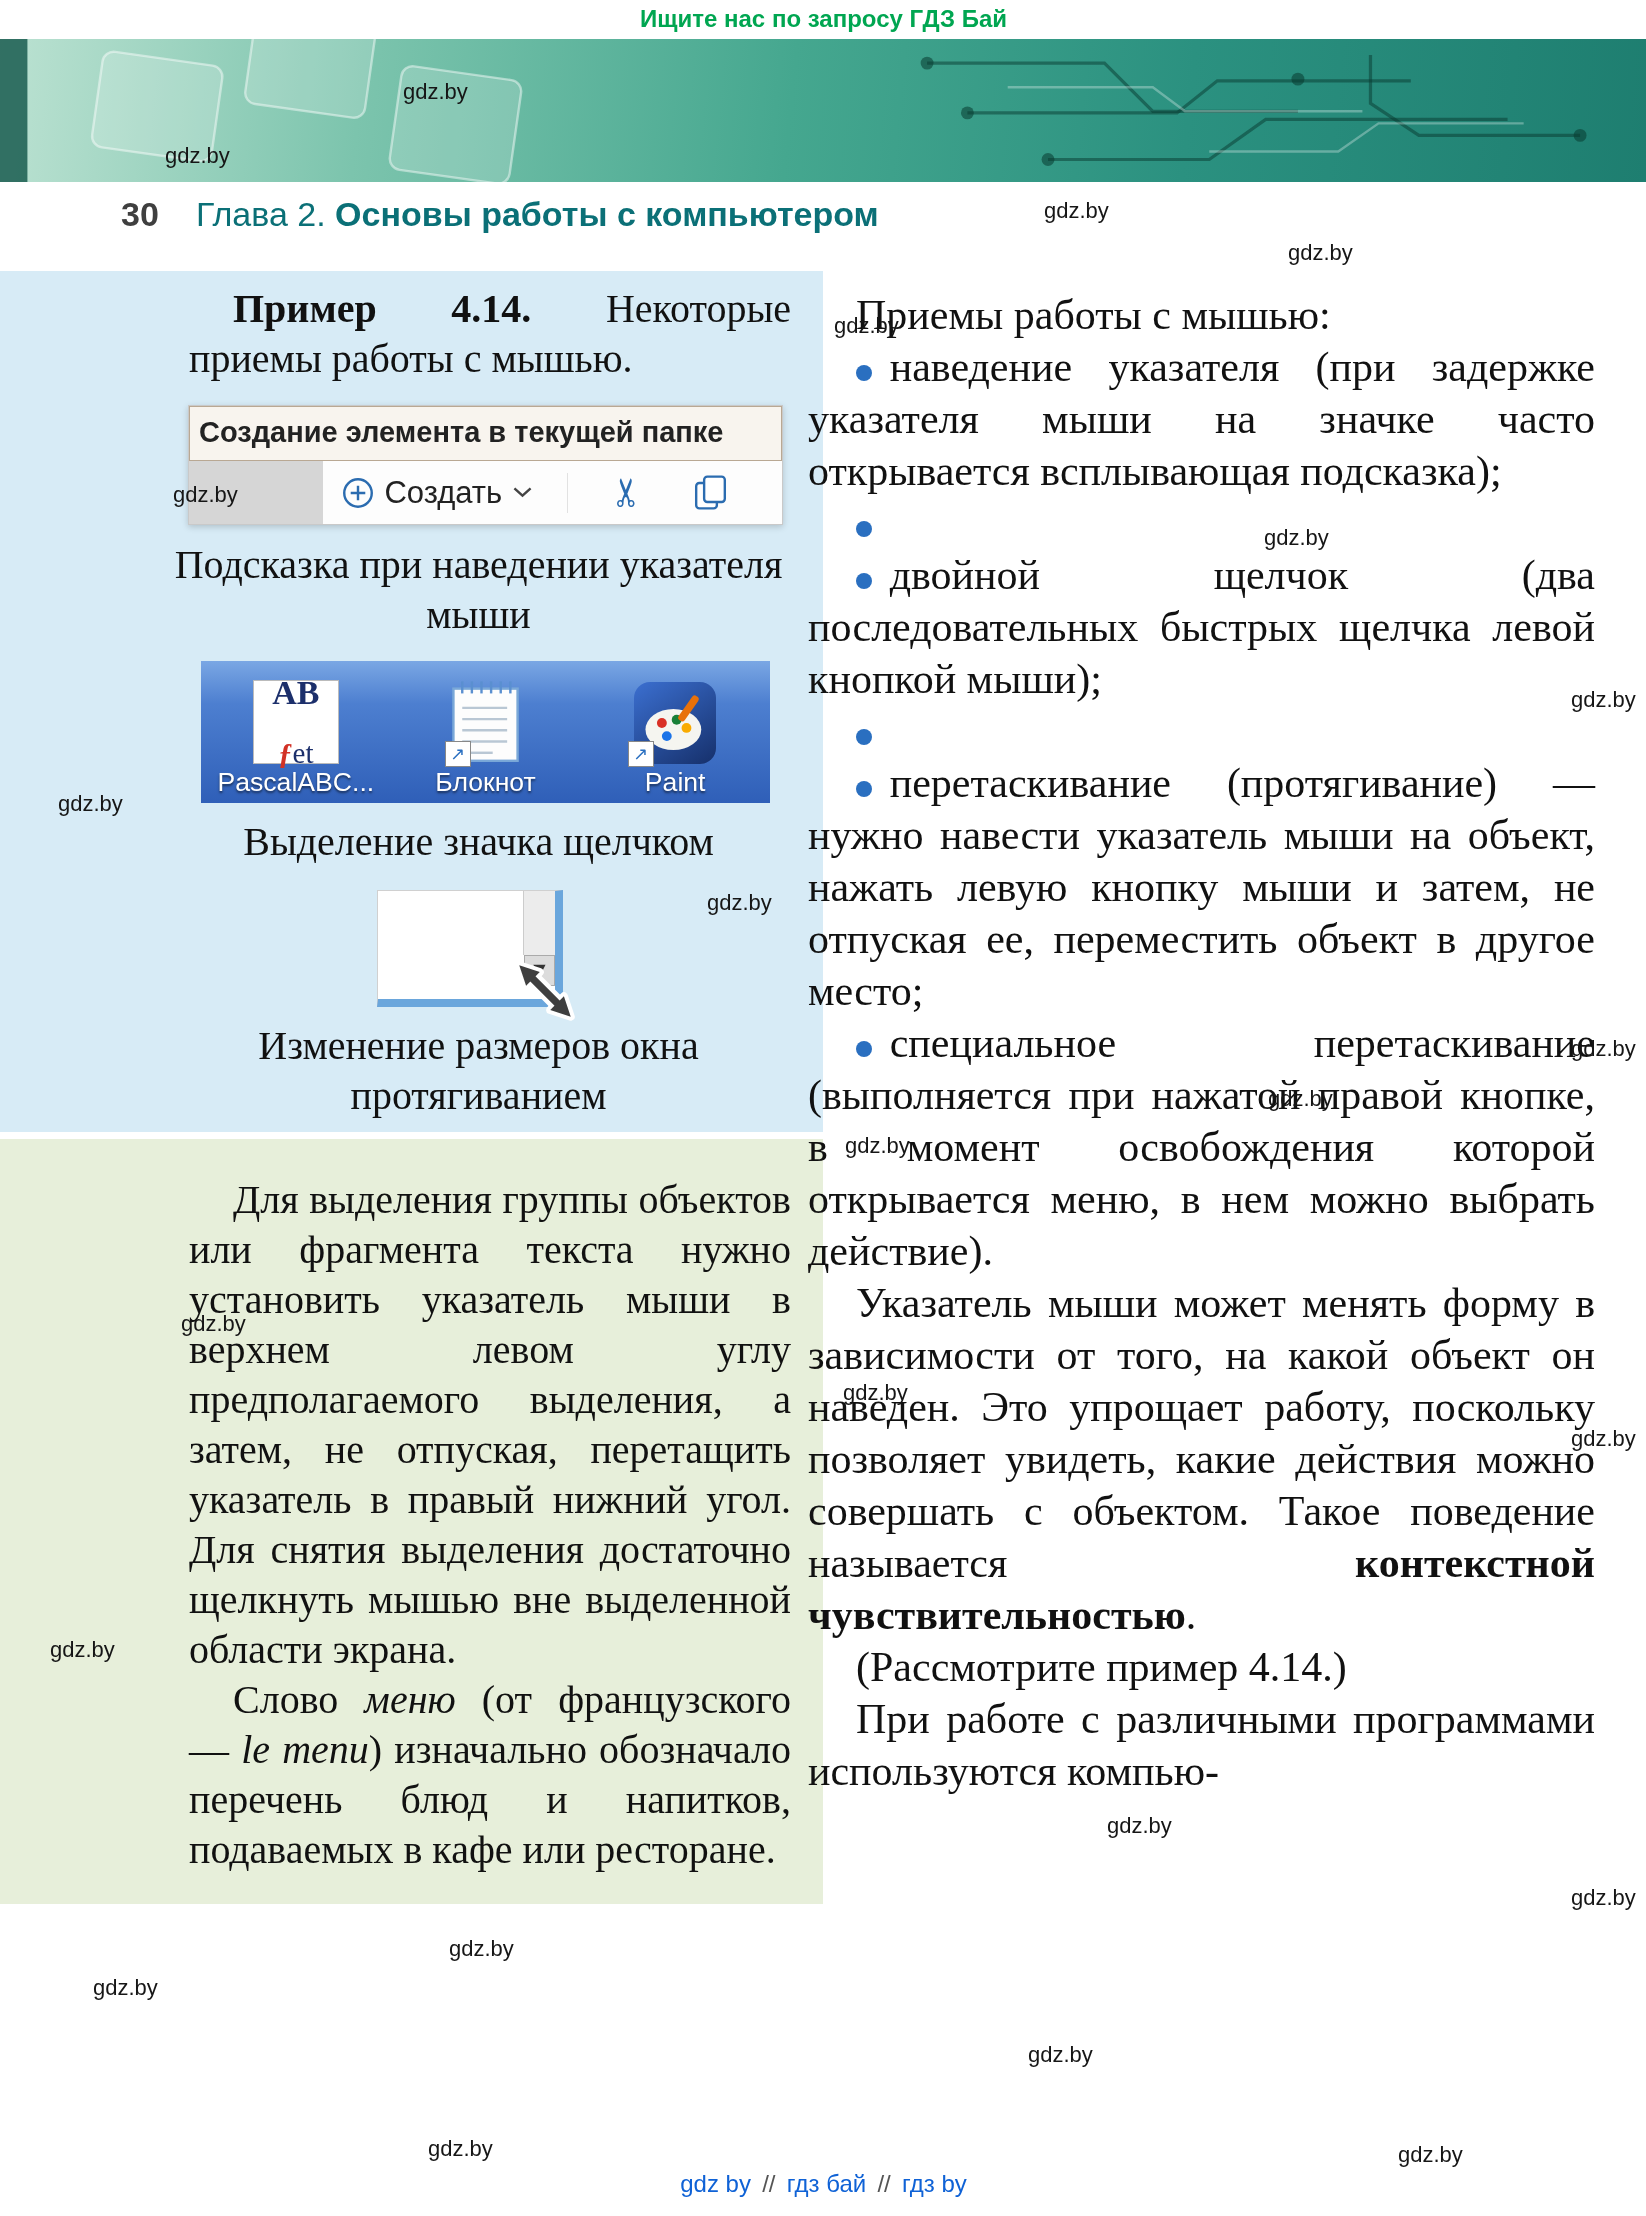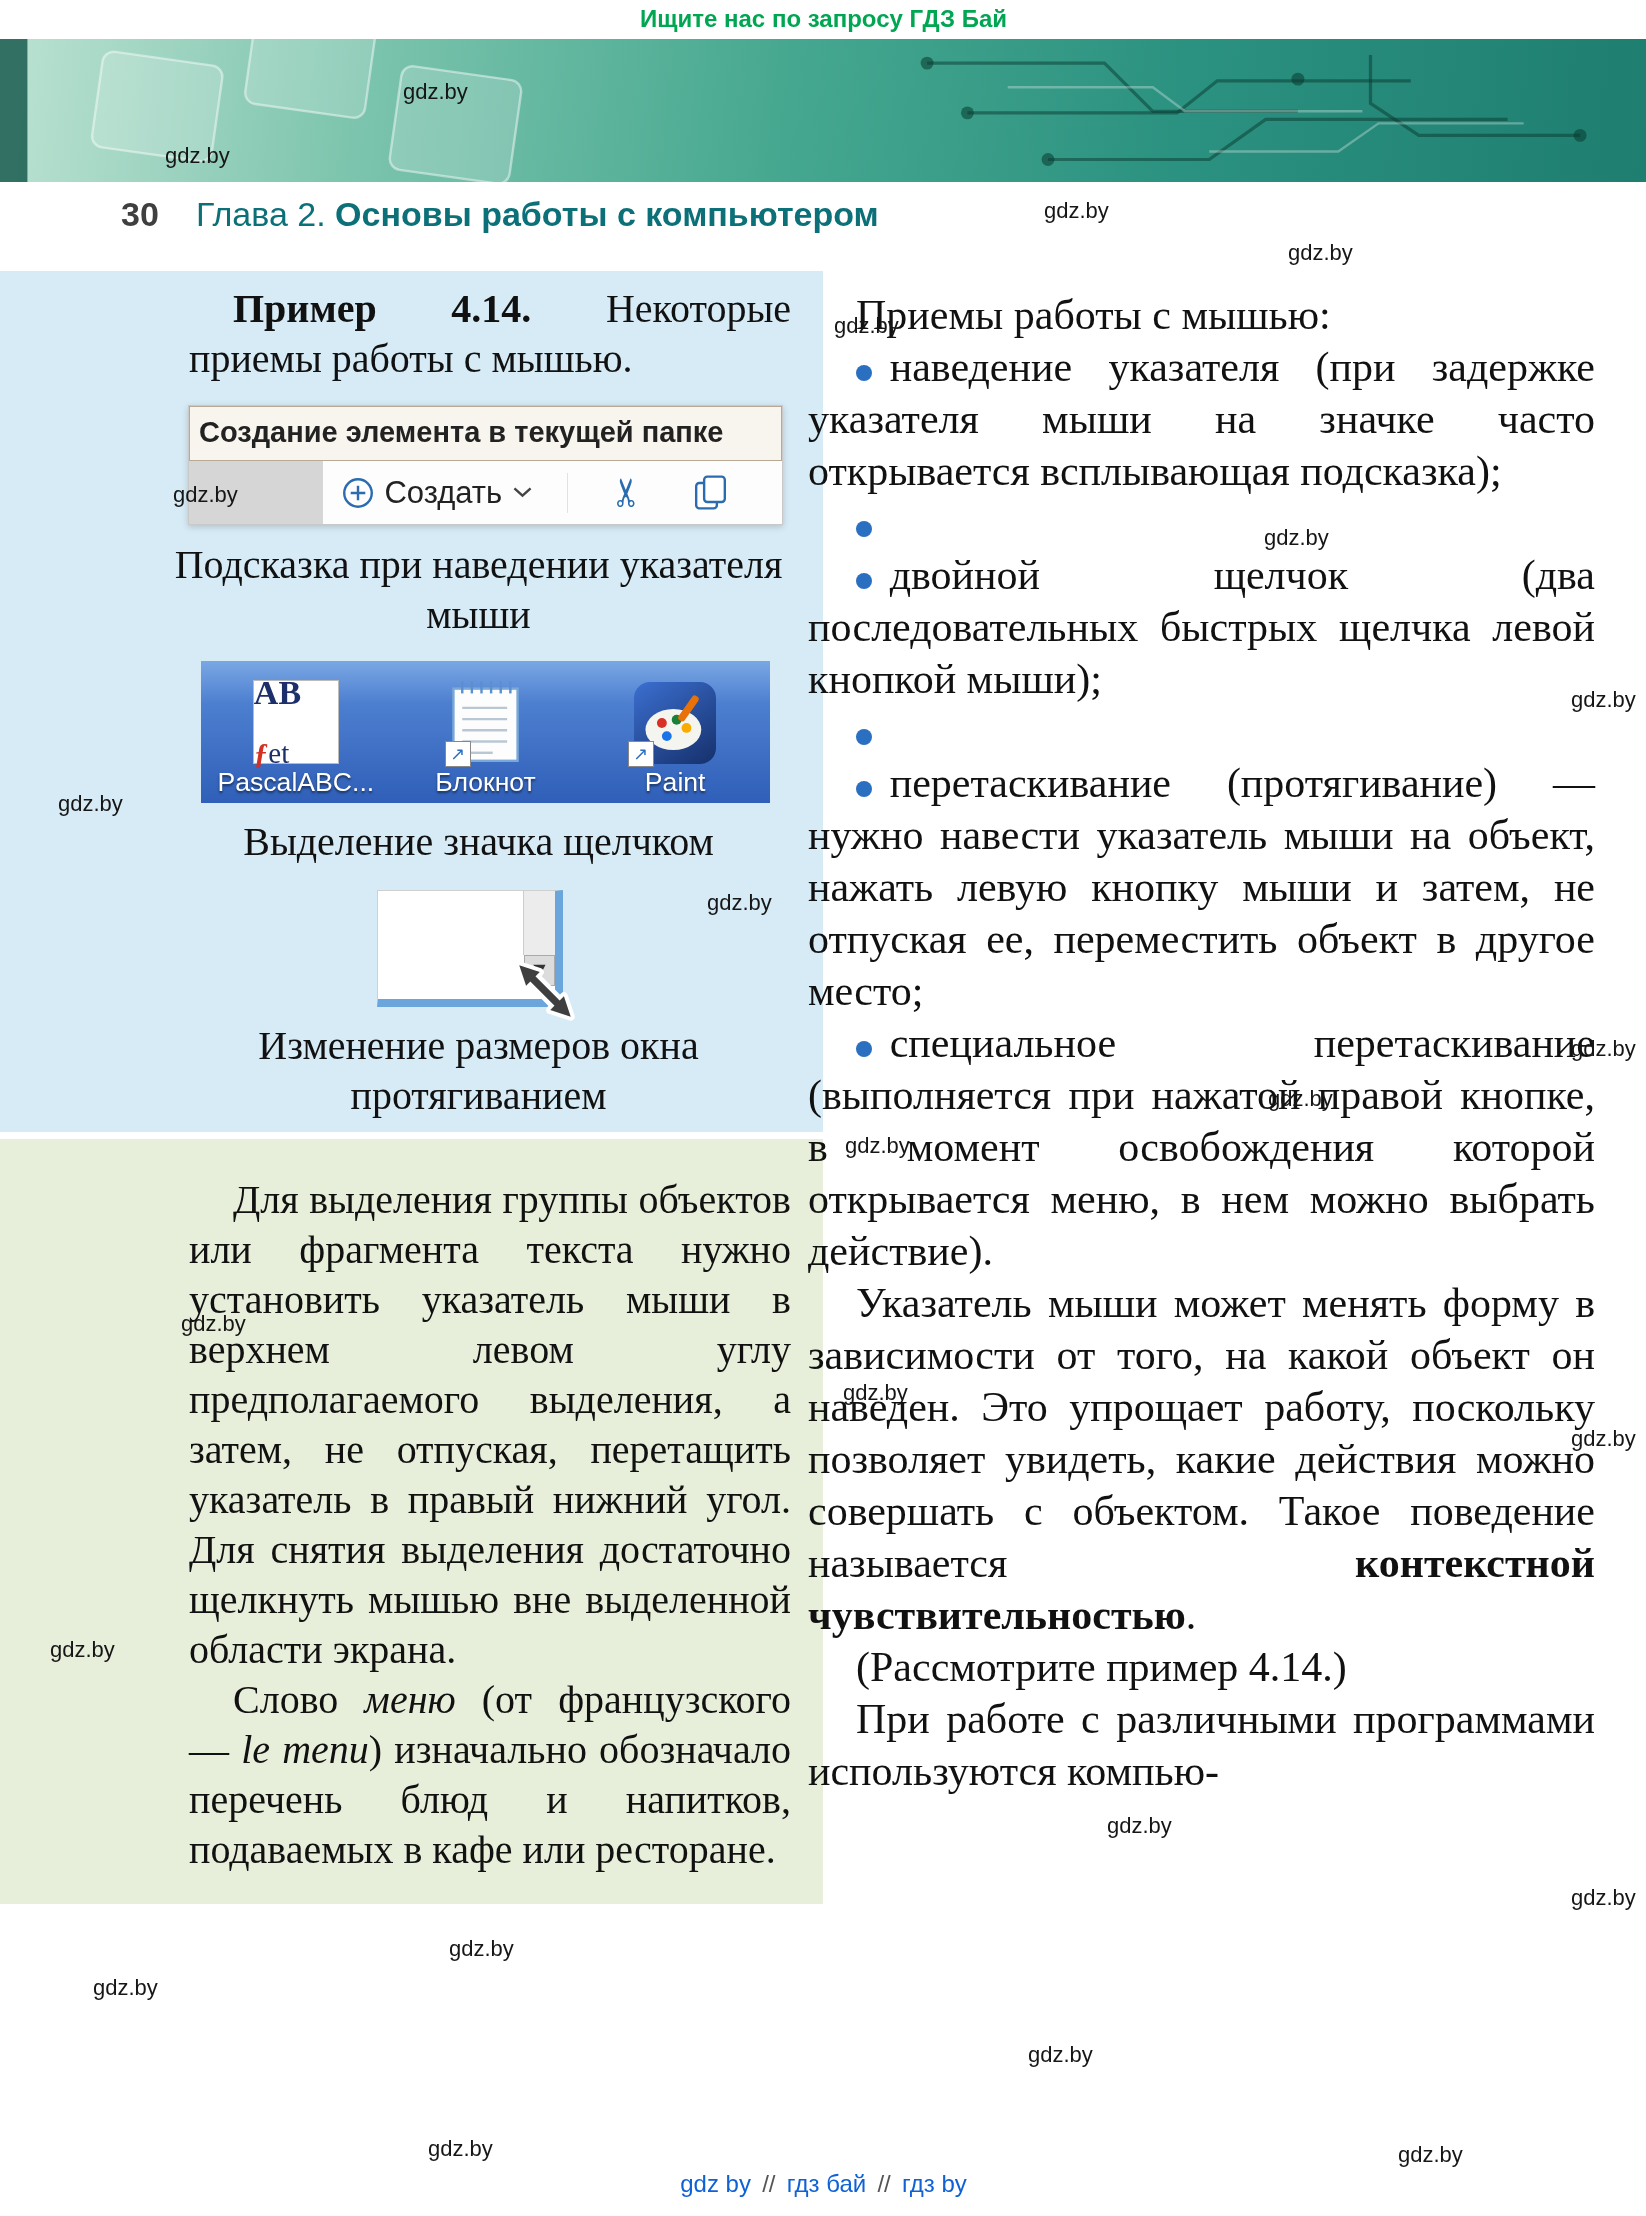--- a/index.html
+++ b/index.html
@@ -56,21 +56,21 @@
 
   
   .shot2 { margin:21px 0 0 201px; width:569px; height:142px; display:flex;
            background:linear-gradient(180deg,#7aa7e4 0%, #4d7fd0 30%, #2f5fb8 100%); }
   .icon-cell { flex:1; display:flex; flex-direction:column; align-items:center;
                justify-content:flex-end; padding-bottom:4.8px; }
   .ic { height:92px; display:flex; align-items:flex-end; justify-content:center; position:relative; }
   .icon-label { font-family:"Liberation Sans", sans-serif; font-size:26.6px; color:#fff;
                 text-shadow:0 1.6px 2.4px rgba(0,0,0,.55); margin-top:3.2px; white-space:nowrap; }
   .pascal { width:84px; height:82px; background:#fff; border:0.8px solid #bbb;
-            display:flex; flex-direction:column; align-items:flex-start; justify-content:center;gap:28px; }
+            display:flex; flex-direction:column; align-items:center; justify-content:center;gap:28px; }
   .p-top { font-weight:bold; font-size:34px; color:#1c2f6b; line-height:35px; }
   .p-bot { font-size:29px; color:#1c2f6b; line-height:31px; }
   .intg { color:#d23125; font-style:italic; font-weight:bold; }
   .badge { position:absolute; left:-6.4px; bottom:-3.2px; width:24px; height:24px; background:#fff;
            border:0.8px solid #888; font-size:17.7px; color:#2a6fc0; display:flex; align-items:center;
            justify-content:center; font-family:"DejaVu Sans", sans-serif; }
   .paint-ic { width:82px; height:82px; border-radius:16px;
               background:linear-gradient(145deg,#3b6fd0,#16306b); position:relative; }
 
   

